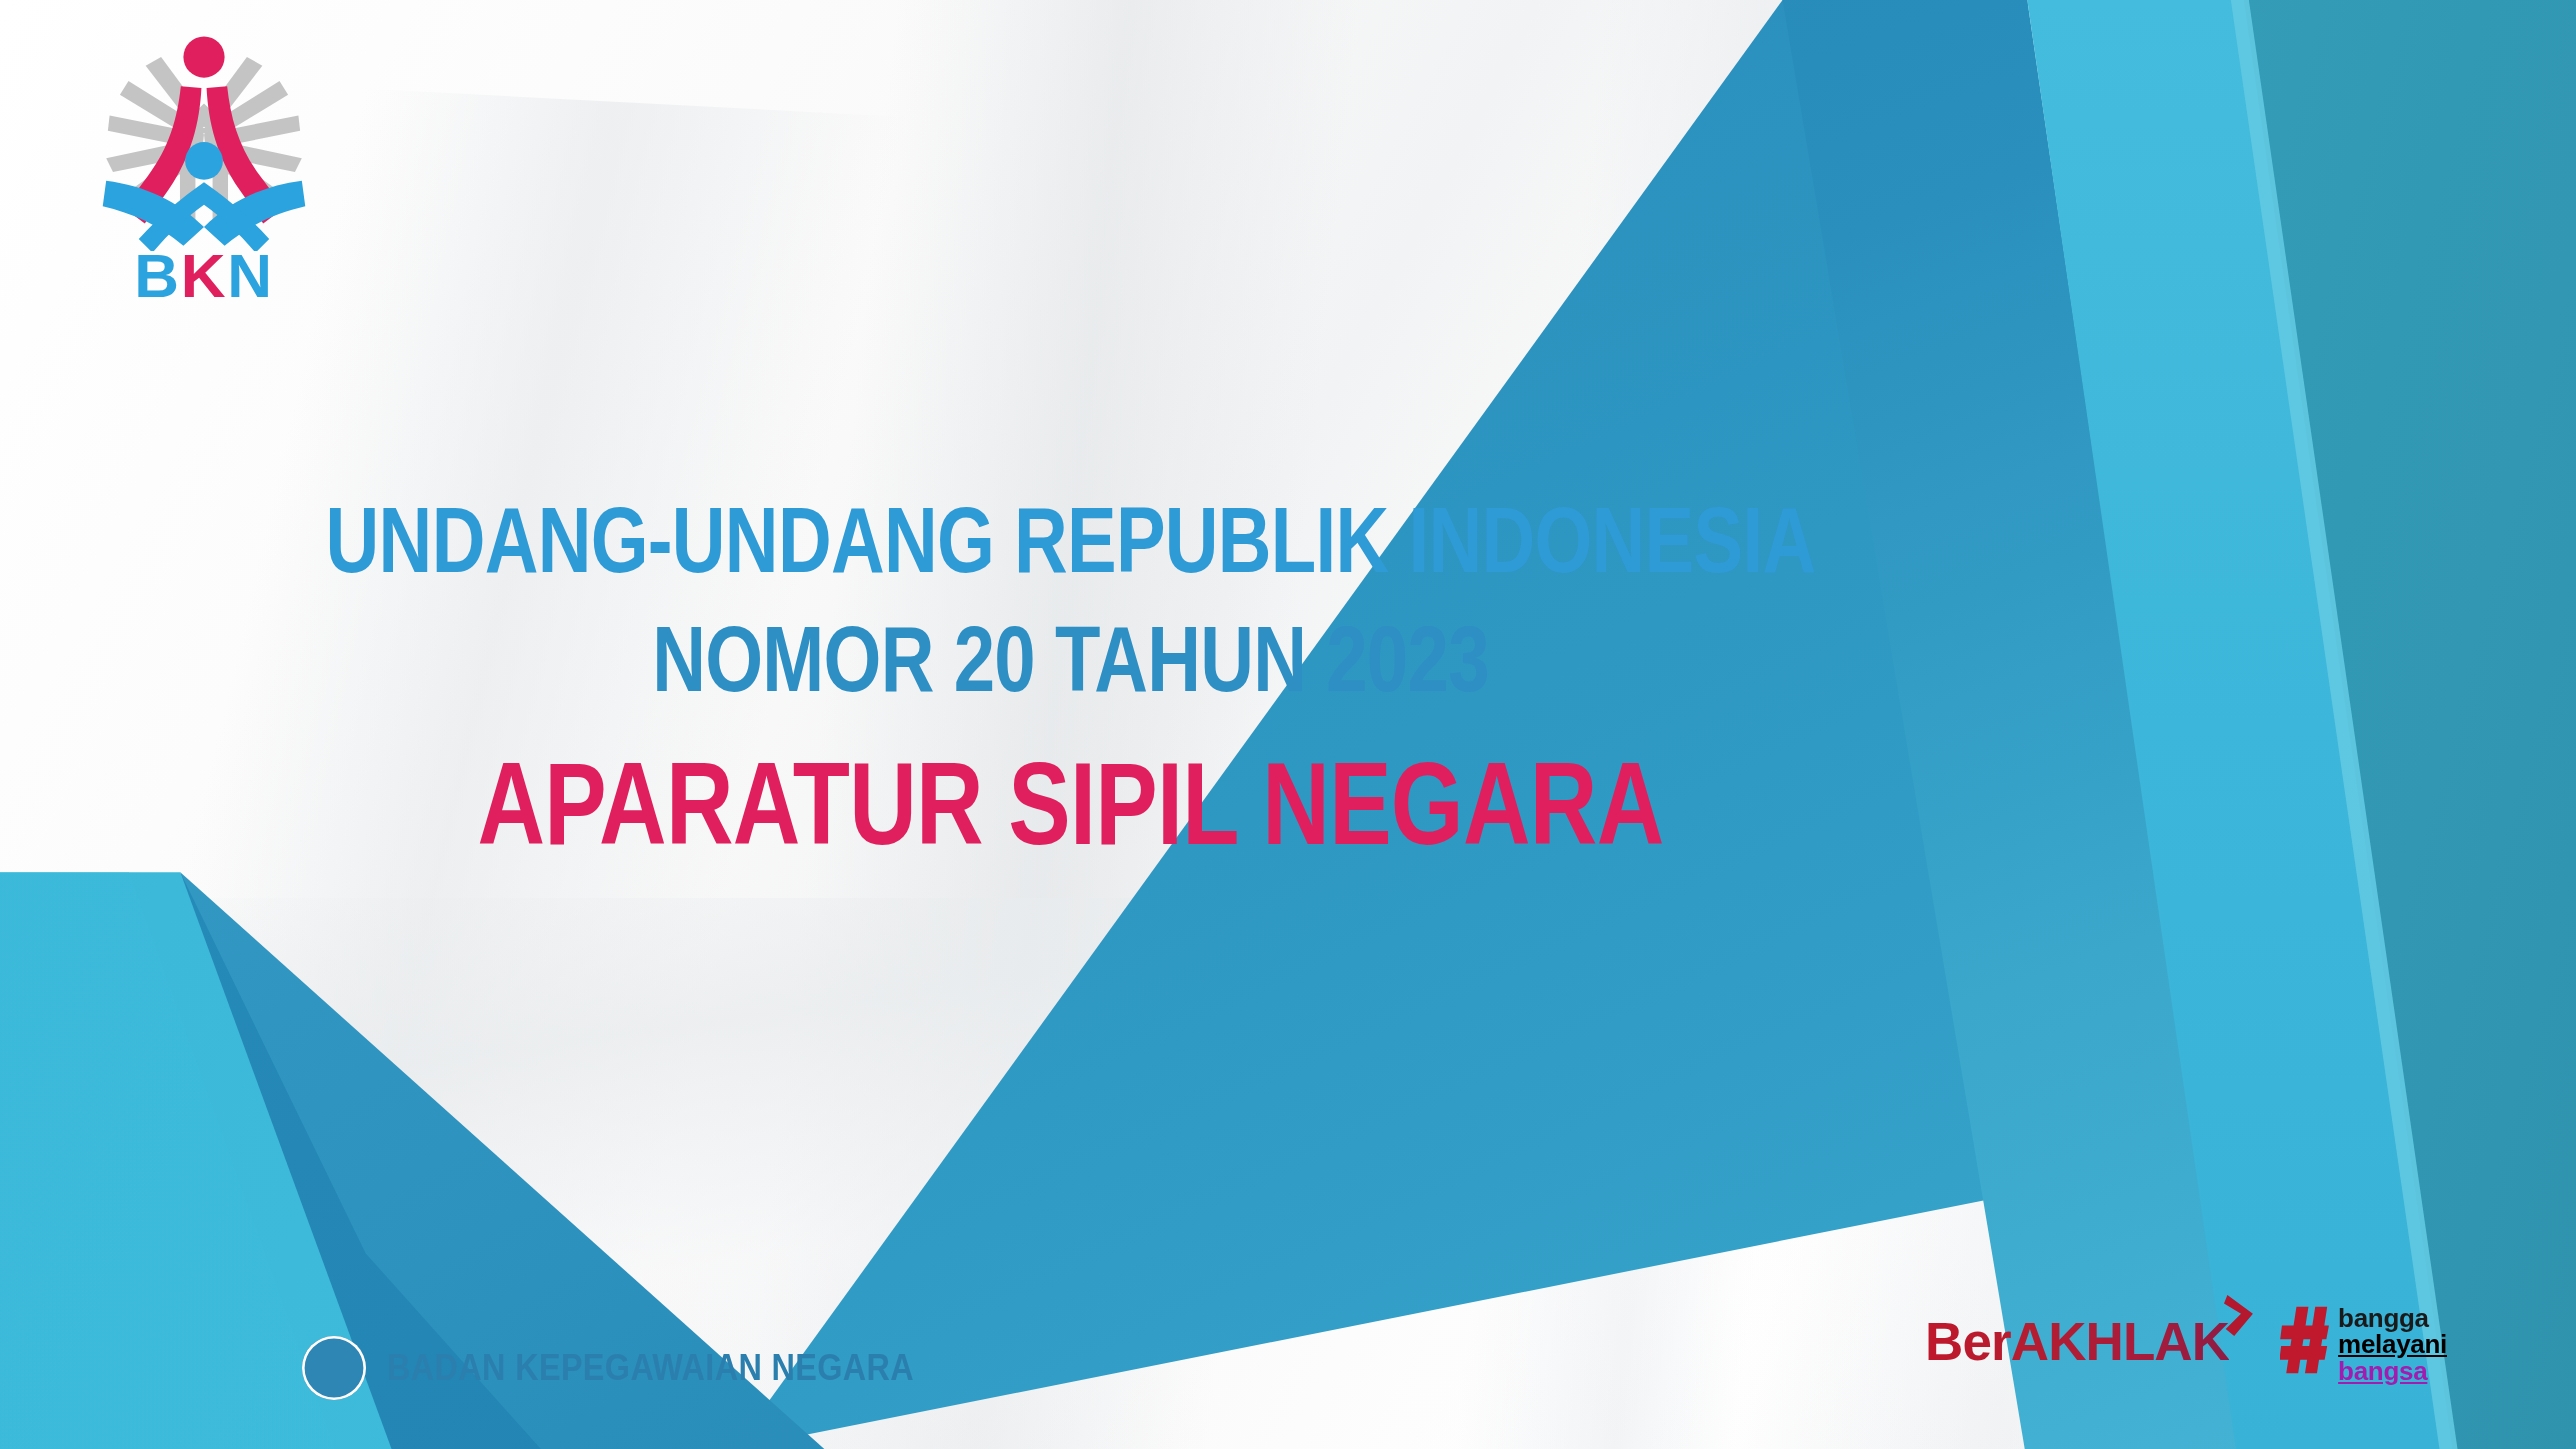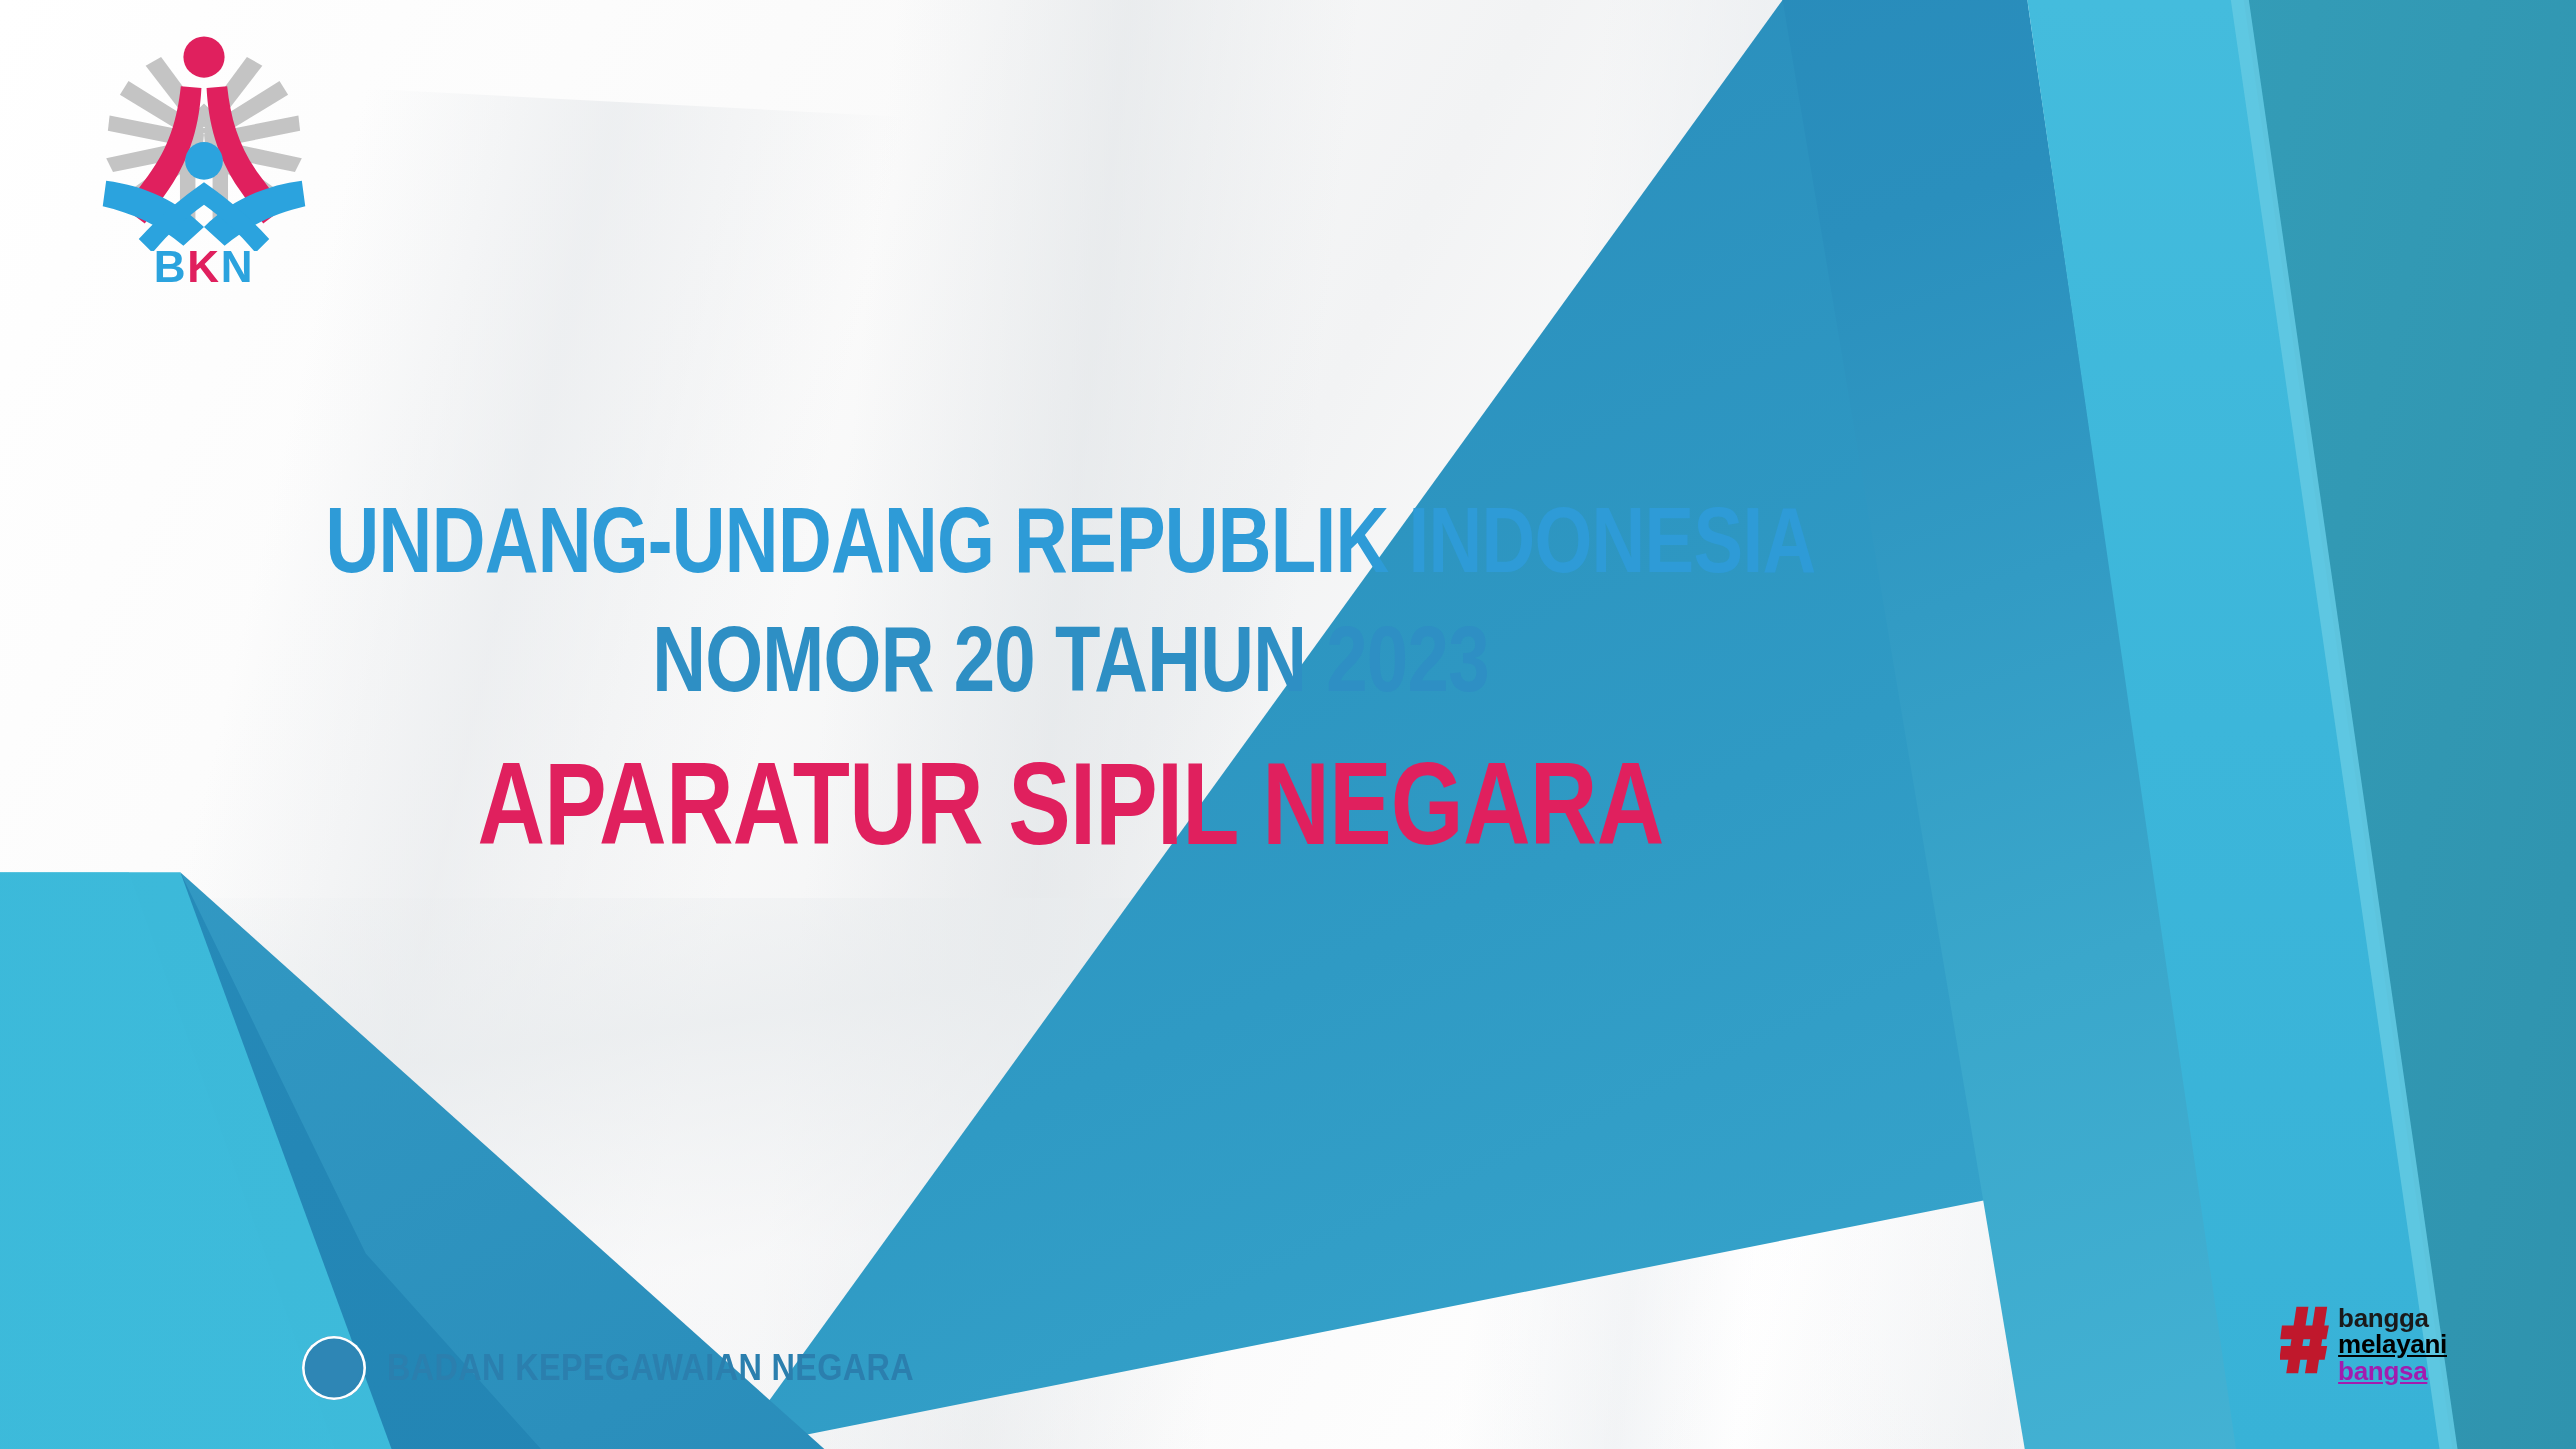--- a/index.html
+++ b/index.html
@@ -153,21 +153,21 @@
     width: 206px;
     height: 230px;
     display: block;
   }
   .bkn-word {
     display: block;
     width: 206px;
     text-align: center;
     font-family: "Liberation Sans", sans-serif;
     font-weight: 700;
-    font-size: 44px;
+    font-size: 62px;
     letter-spacing: 1.7px;
     line-height: 1;
     margin-top: -5.2px;
   }
   .bkn-b, .bkn-n { color: #2ba3de; }
   .bkn-k { color: #e0205e; }
 
   
   .headline {
     position: absolute;
@@ -346,20 +346,26 @@
     <div class="headline-line hl-3">APARATUR SIPIL NEGARA</div>
   </div>
 
   <div class="footer-left">
     <span class="footer-bullet"></span>
     <span class="footer-org">BADAN KEPEGAWAIAN NEGARA</span>
   </div>
 
   <div class="footer-right">
 
+    <span class="berakhlak">
+      <span class="berakhlak-word">BerAKHLAK</span>
+      <svg class="berakhlak-chevron" viewBox="0 0 40 52">
+        <path d="M4 2 L34 24 L12 50 L2 42 L20 24 L0 12 Z" fill="#b3182f"></path>
+      </svg>
+    </span>
 
     <span class="bangga">
       <svg class="hash-mark" viewBox="0 0 58 82">
         <g fill="#c0182c">
           <path d="M19 2 L33 2 L21 80 L7 80 Z"></path>
           <path d="M41 2 L55 2 L43 80 L29 80 Z"></path>
           <path d="M2 24 L57 24 L54 40 L0 40 Z"></path>
           <path d="M1 48 L55 48 L52 64 L-1 64 Z"></path>
         </g>
       </svg>

